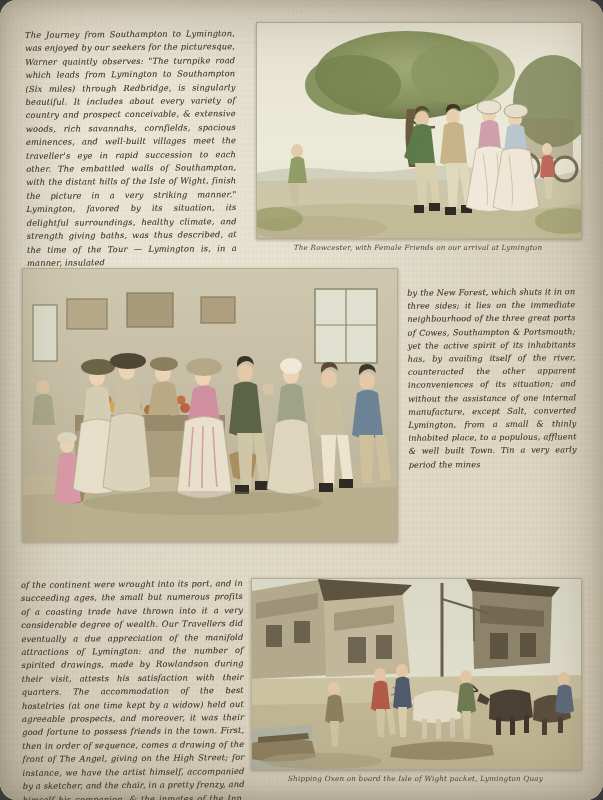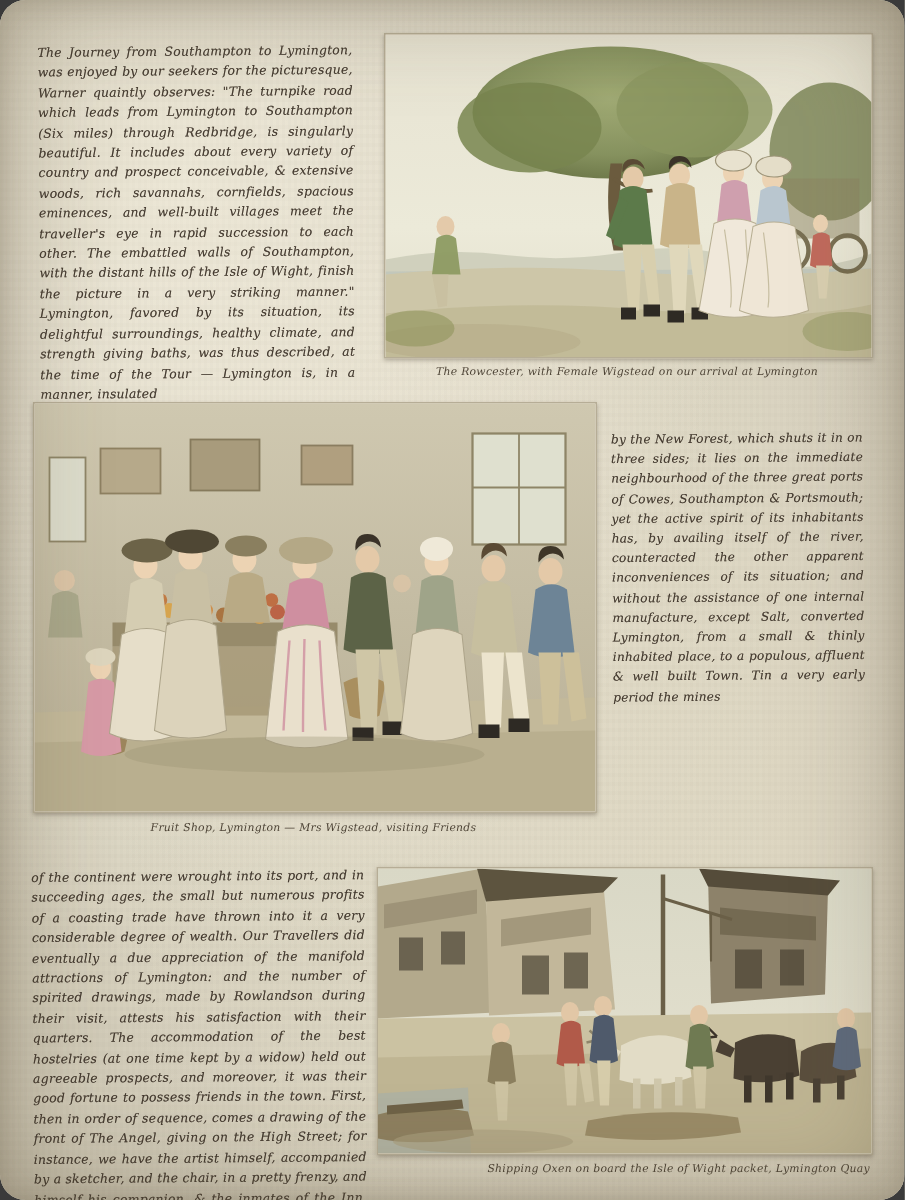--- a/index.html
+++ b/index.html
@@ -81,21 +81,21 @@
     opacity: .9;
   }
 
   #plate-1 { left: 256px; top: 22px;  width: 324px; height: 215px; }
   #cap-1   { left: 256px; top: 243px; width: 324px; }
 
   #plate-2 { left: 22px;  top: 268px; width: 374px; height: 272px; }
   #cap-2   { left: 22px;  top: 547px; width: 374px; }
 
   #plate-3 { left: 251px; top: 578px; width: 329px; height: 190px; }
-  #cap-3   { left: 251px; top: 774px; width: 329px; text-align: right; }
+  #cap-3   { left: 251px; top: 774px; width: 329px; }
 </style>
 </head>
 <body>
 
 <div id="page">
   <div id="paper"></div>
 
   <div class="hand" id="hand-top">The Journey from Southampton to Lymington, was enjoyed by our seekers for the picturesque, Warner quaintly observes: "The turnpike road which leads from Lymington to Southampton (Six miles) through Redbridge, is singularly beautiful. It includes about every variety of country and prospect conceivable, &amp; extensive woods, rich savannahs, cornfields, spacious eminences, and well-built villages meet the traveller's eye in rapid succession to each other. The embattled walls of Southampton, with the distant hills of the Isle of Wight, finish the picture in a very striking manner." Lymington, favored by its situation, its delightful surroundings, healthy climate, and strength giving baths, was thus described, at the time of the Tour — Lymington is, in a manner, insulated</div>
 
   <div class="plate" id="plate-1">
@@ -182,21 +182,21 @@
       <g opacity=".95">
         <ellipse cx="40" cy="128" rx="6" ry="7" fill="#e4c9a8"></ellipse>
         <path d="M34 136 q7 -5 13 0 l3 24 l-19 0z" fill="#8e9b63"></path>
         <path d="M31 160 l4 22 l6 -1 l1 -21z" fill="#c9c0a1"></path>
       </g>
 
       <ellipse cx="20" cy="196" rx="26" ry="12" fill="#8c9258" opacity=".55"></ellipse>
       <ellipse cx="308" cy="198" rx="30" ry="13" fill="#8c9258" opacity=".45"></ellipse>
     </svg>
   </div>
-  <div class="caption" id="cap-1">The Rowcester, with Female Wigstead on our arrival at Lymington</div>
+  <div class="caption" id="cap-1">The Rowcester, with Female Friends on our arrival at Lymington</div>
 
   <div class="plate" id="plate-2">
     <svg viewBox="0 0 374 272" width="374" height="272">
       <defs>
         <linearGradient id="wall2" x1="0" y1="0" x2="0" y2="1">
           <stop offset="0%" stop-color="#cfc8b0"></stop>
           <stop offset="100%" stop-color="#b9b096"></stop>
         </linearGradient>
       </defs>
       <rect x="0" y="0" width="374" height="272" fill="url(#wall2)"></rect>
@@ -309,21 +309,20 @@
         <path d="M130 116 q12 -7 22 0 l5 30 l-32 0z" fill="#b9aa85"></path>
       </g>
 
       <circle cx="20" cy="118" r="7" fill="#e0c6a6" opacity=".8"></circle>
       <path d="M12 128 q9 -6 17 0 l3 28 l-23 0z" fill="#a3a285" opacity=".8"></path>
       <circle cx="245" cy="120" r="6" fill="#e0c6a6" opacity=".7"></circle>
 
       <ellipse cx="180" cy="234" rx="120" ry="12" fill="#9b9172" opacity=".35"></ellipse>
     </svg>
   </div>
-  <div class="caption" id="cap-2">Fruit Shop, Lymington — Mrs Wigstead, visiting Friends</div>
 
   <div class="hand" id="hand-right">by the New Forest, which shuts it in on three sides; it lies on the immediate neighbourhood of the three great ports of Cowes, Southampton &amp; Portsmouth; yet the active spirit of its inhabitants has, by availing itself of the river, counteracted the other apparent inconveniences of its situation; and without the assistance of one internal manufacture, except Salt, converted Lymington, from a small &amp; thinly inhabited place, to a populous, affluent &amp; well built Town. Tin a very early period the mines</div>
 
   <div class="hand" id="hand-bottom">of the continent were wrought into its port, and in succeeding ages, the small but numerous profits of a coasting trade have thrown into it a very considerable degree of wealth. Our Travellers did eventually a due appreciation of the manifold attractions of Lymington: and the number of spirited drawings, made by Rowlandson during their visit, attests his satisfaction with their quarters. The accommodation of the best hostelries (at one time kept by a widow) held out agreeable prospects, and moreover, it was their good fortune to possess friends in the town. First, then in order of sequence, comes a drawing of the front of The Angel, giving on the High Street; for instance, we have the artist himself, accompanied by a sketcher, and the chair, in a pretty frenzy, and himself his companion, &amp; the inmates of the Inn, regarding the situation, with amusement. The Kitchen, of an Inn on the road to Bidewell, introduces an animated</div>
 
   <div class="plate" id="plate-3">
     <svg viewBox="0 0 329 190" width="329" height="190">
       <defs>
         <linearGradient id="sky3" x1="0" y1="0" x2="0" y2="1">
           <stop offset="0%" stop-color="#d9d8c6"></stop>

